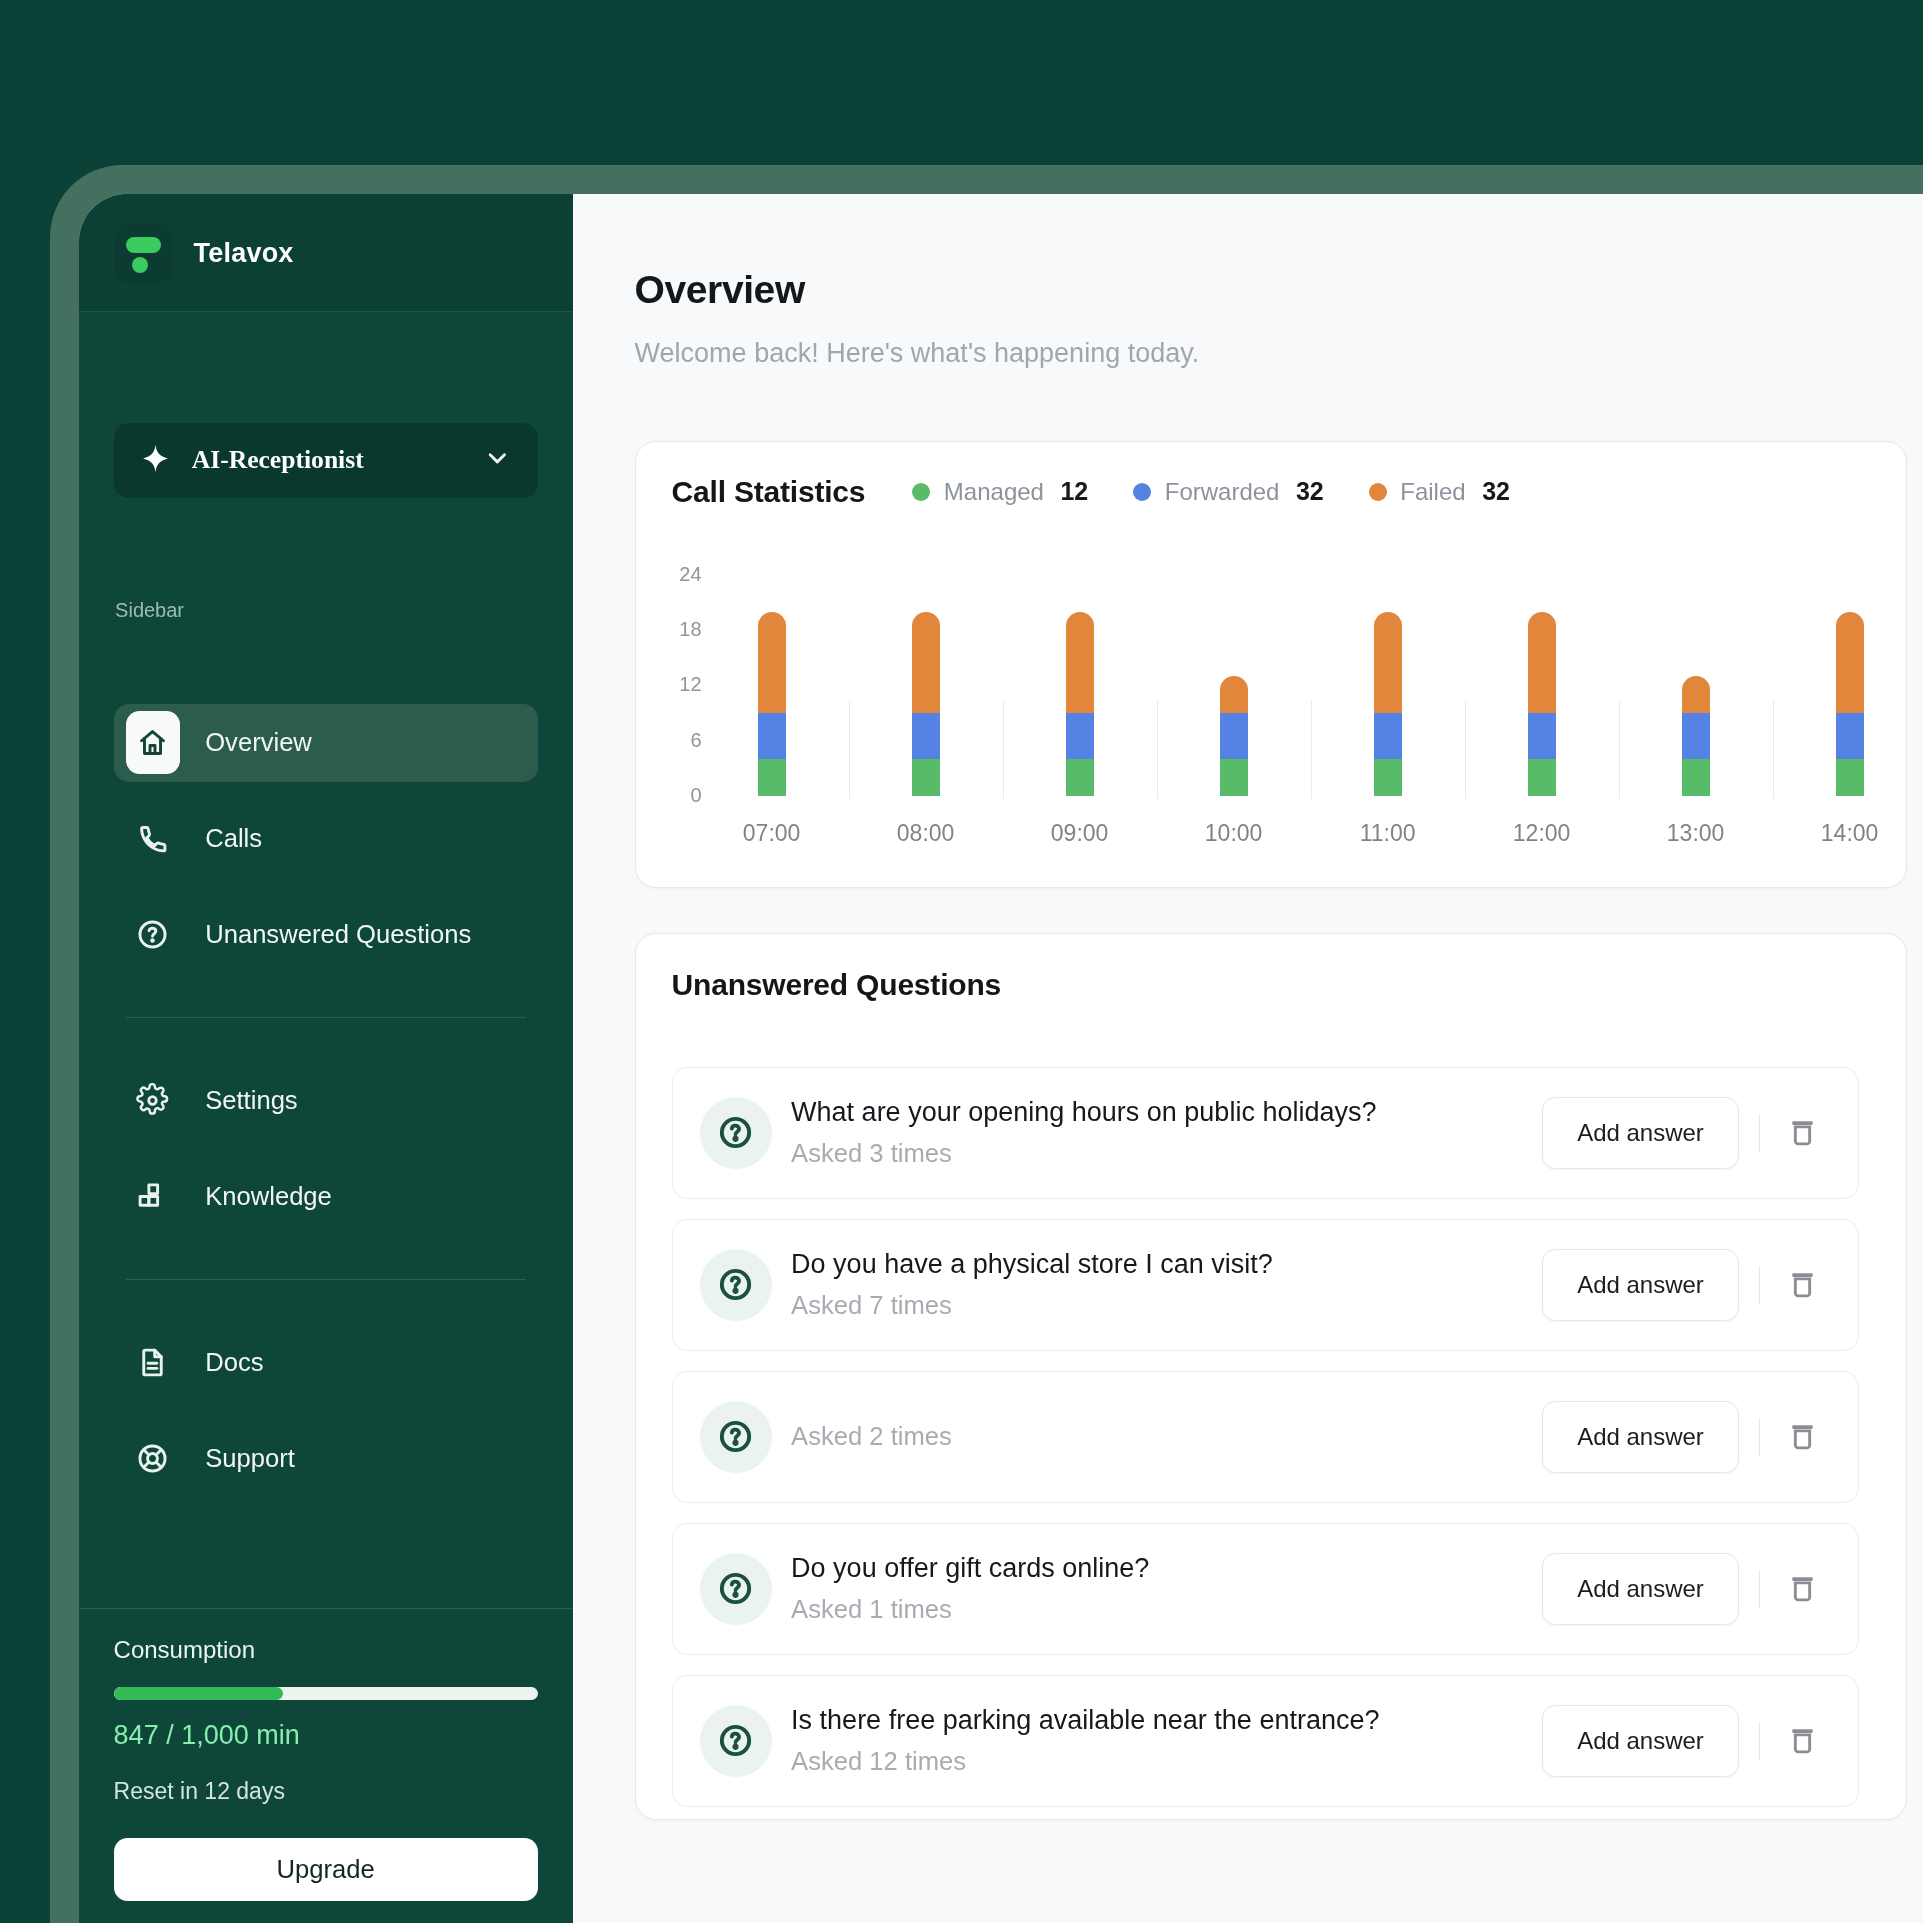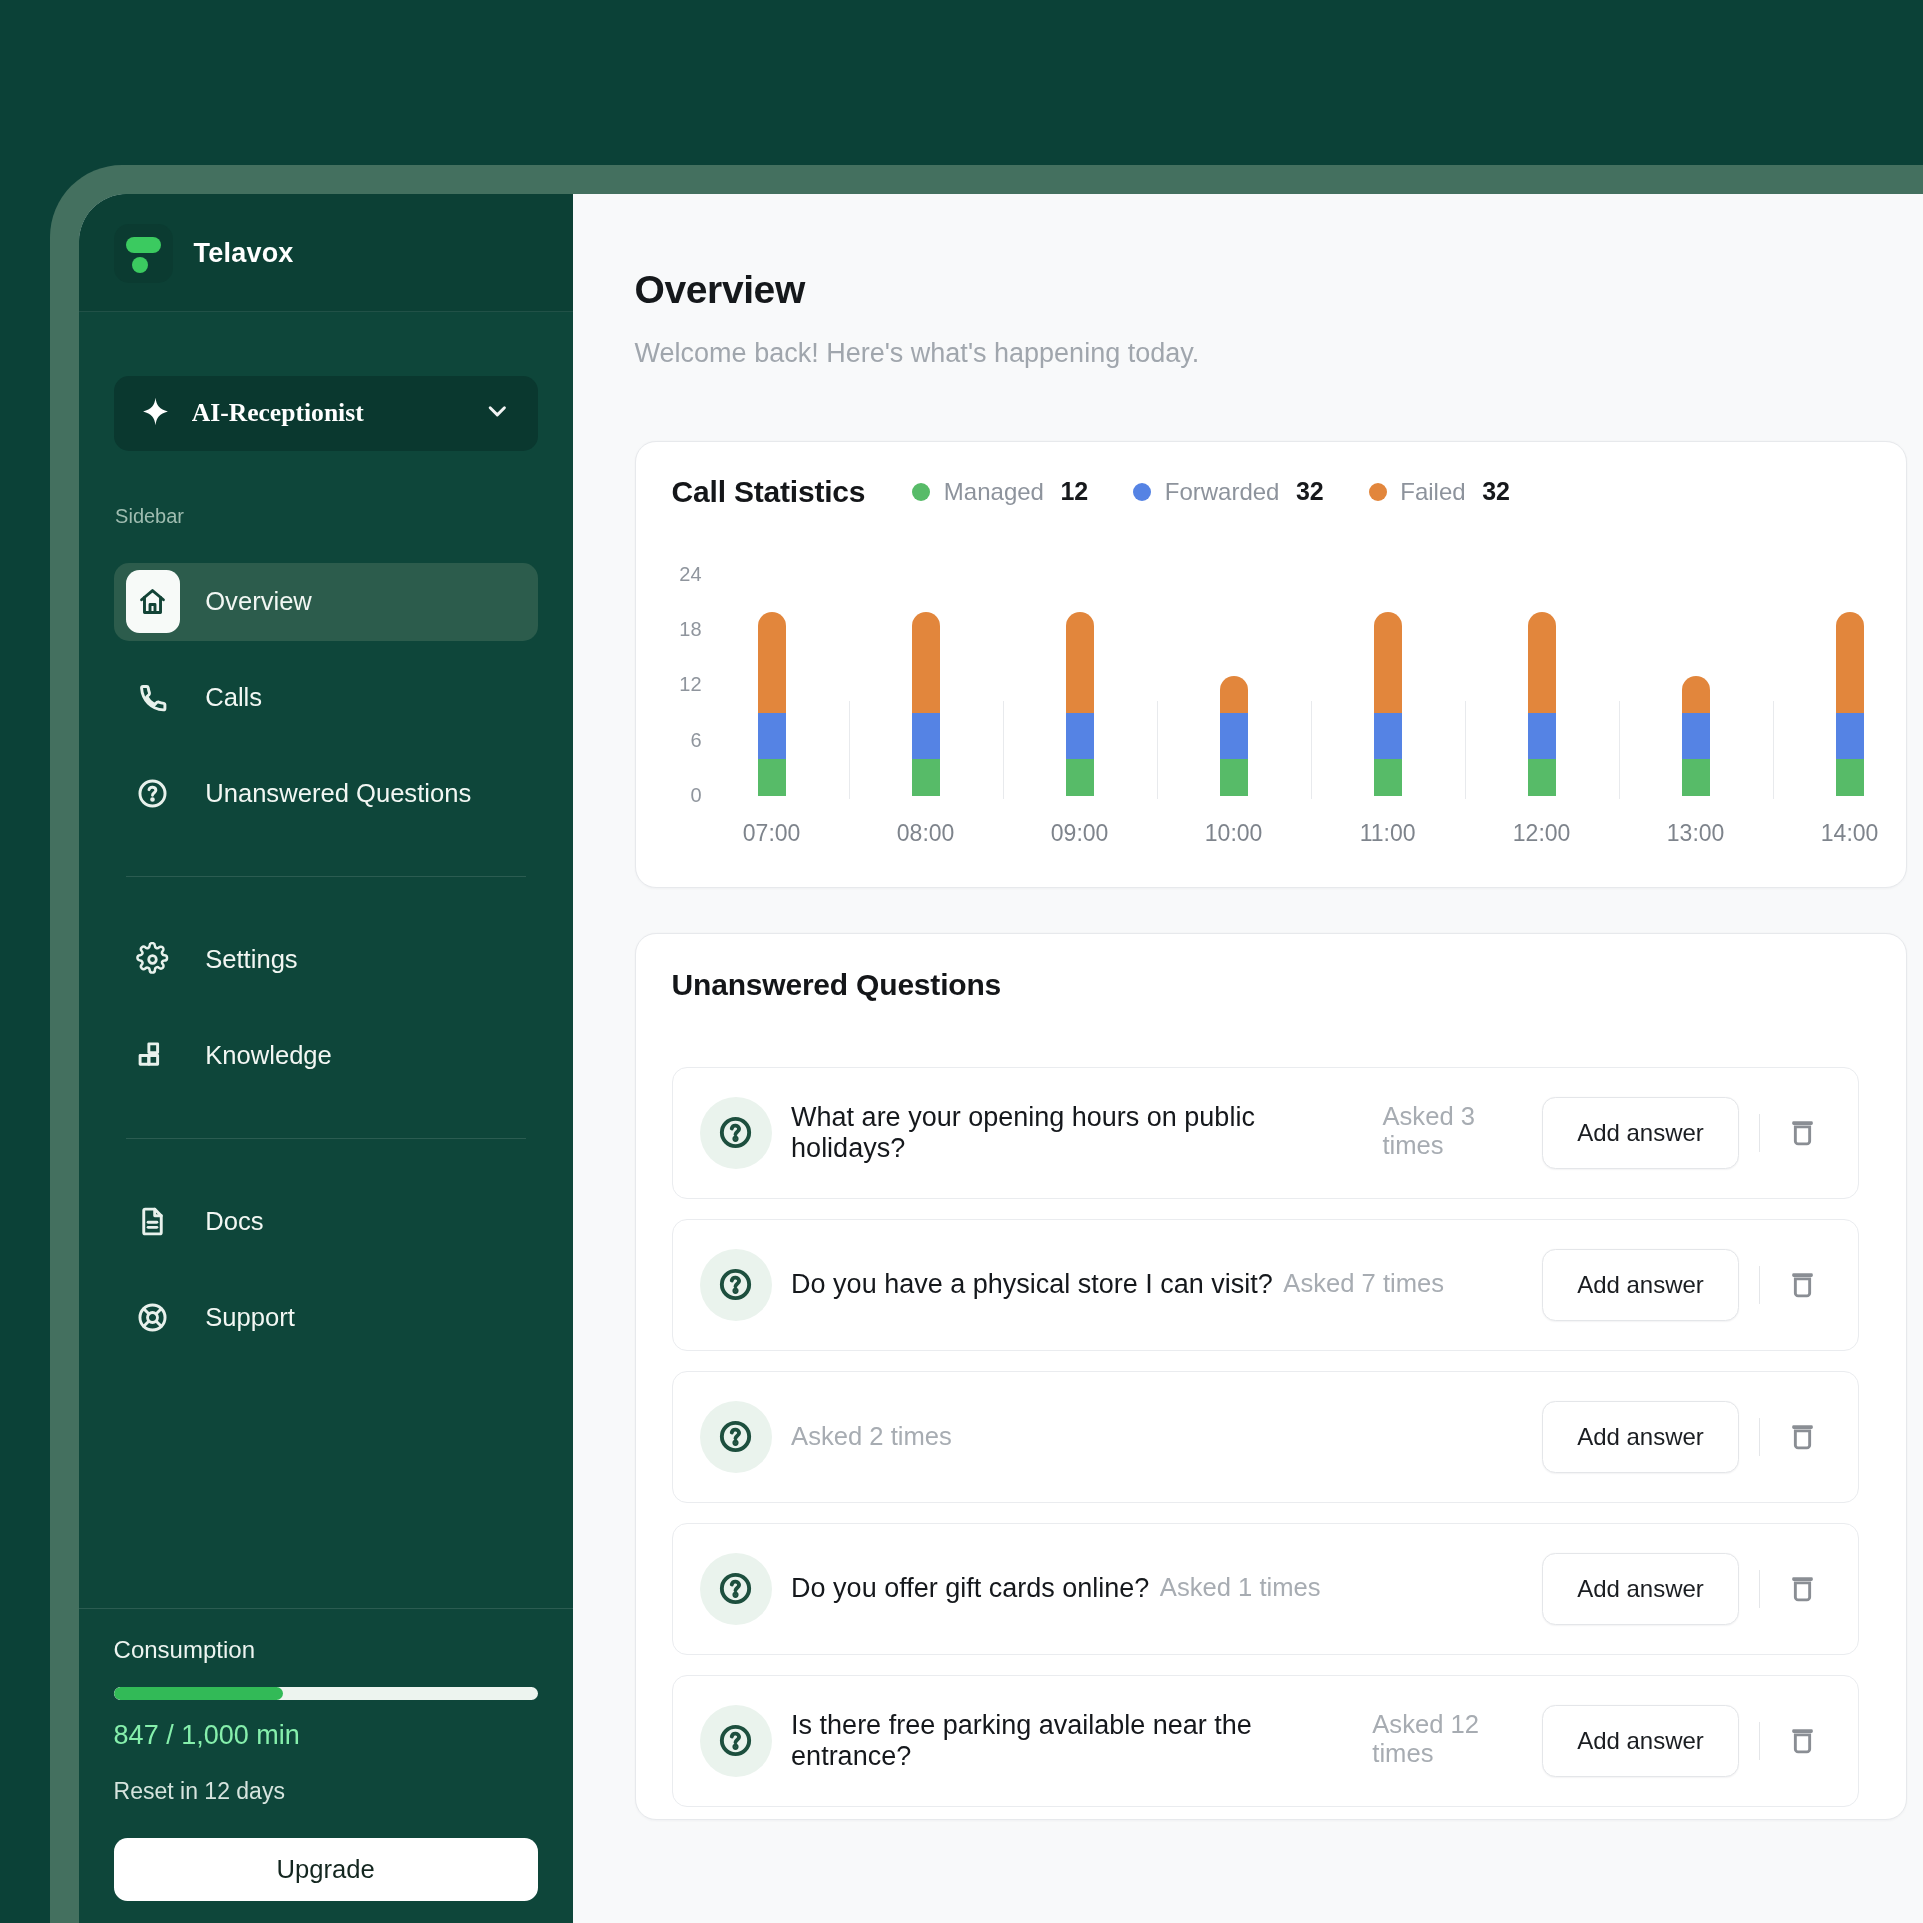--- a/index.html
+++ b/index.html
@@ -2,21 +2,21 @@
 <html style="font-size:12px"><head>
 <meta charset="utf-8">
 <style>
   html,body{margin:0;padding:0;width:1924px;height:1924px;overflow:hidden;
     font-family:"Liberation Sans","DejaVu Sans",sans-serif;background:#0B4137;}
   *{box-sizing:border-box}
   
   .frame{position:absolute;left:50px;top:165px;right:0;bottom:0;background:#44705F;border-top-left-radius:72px;}
   .app{position:absolute;left:28.6px;top:28.6px;right:0;bottom:0;background:#F8F9FA;border-top-left-radius:48px;overflow:hidden;display:flex;}
   
-  .sidebar{width:494px;flex:0 0 494px;background:#0E463A;display:flex;flex-direction:column;padding:0 35px;color:#fff;}
+  .sidebar{width:494px;flex:0 0 494px;background:#0E463A;display:flex;flex-direction:column;padding:0 35px;color:#fff;gap:47px;}
   .sb-header{margin:0 -35px;padding:30px 35px 28px;background:#0C4035;border-bottom:0.8px solid rgba(255,255,255,.09);
     border-top-left-radius:48px;display:flex;align-items:center;gap:21px;}
   .logo-box{width:59px;height:59px;border-radius:15px;background:#0B3B31;position:relative;flex:0 0 59px;}
   .logo-box .bar{position:absolute;left:12px;top:13.5px;width:35px;height:16px;border-radius:8.3px;background:#3BCA60;}
   .logo-box .dot{position:absolute;left:18px;top:33px;width:16px;height:16px;border-radius:50%;background:#3BCA60;}
   .brand{font-size:27px;font-weight:700;letter-spacing:0.2px;}
   .ai-pill{margin-top:64px;height:75px;border-radius:15px;background:#0A382F;display:flex;align-items:center;
     padding:0 25.6px;gap:19.5px;cursor:pointer;font-family:Liberation Serif, serif;}
   .ai-pill .lbl{font-size:25.6px;font-weight:600;}
   .ai-pill svg{flex:0 0 auto}
@@ -58,21 +58,21 @@
   .bar{position:absolute;border-radius:14.3px 14.3px 0 0;overflow:hidden;display:flex;flex-direction:column;}
   .bar div{width:100%;}
   .xlab{position:absolute;width:120px;text-align:center;font-size:23px;color:#7E848C;}
   
   .q-card{margin-top:45px;height:887px;padding:34px 47px 0 36px;}
   .q-title{font-size:30px;font-weight:600;color:#141619;letter-spacing:-0.2px;}
   .q-rows{margin-top:65px;display:flex;flex-direction:column;gap:20px;}
   .q-row{height:132px;border:1.1px solid #EAECEF;border-radius:15px;background:#fff;
     display:flex;align-items:center;padding:0 33px 0 27px;}
   .q-ic{width:72px;height:72px;border-radius:50%;background:#EAF3ED;display:flex;align-items:center;justify-content:center;flex:0 0 72px;}
-  .q-text{margin-left:19.5px;display:flex;flex-direction:row;gap:10.5px;}
+  .q-text{margin-left:19.5px;display:flex;flex-direction:column;gap:10.5px;}
   .q-q{font-size:27px;font-weight:500;color:#15181C;}
   .q-asked{font-size:25.6px;color:#A7ACB2;}
   .q-actions{margin-left:auto;display:flex;align-items:center;}
   .add-btn{width:197px;height:72px;border-radius:13.5px;background:#fff;border:1.1px solid #E4E6E9;
     box-shadow:0 0.8px 1.5px rgba(16,24,40,.05);font-family:inherit;font-size:24px;font-weight:500;color:#1A1D21;cursor:pointer;}
   .v-div{width:1.5px;height:38px;background:#E4E6E9;margin:0 19.5px;}
   .trash-btn{background:none;border:none;padding:6px;cursor:pointer;display:flex;}
 </style>
 </head>
 <body>

